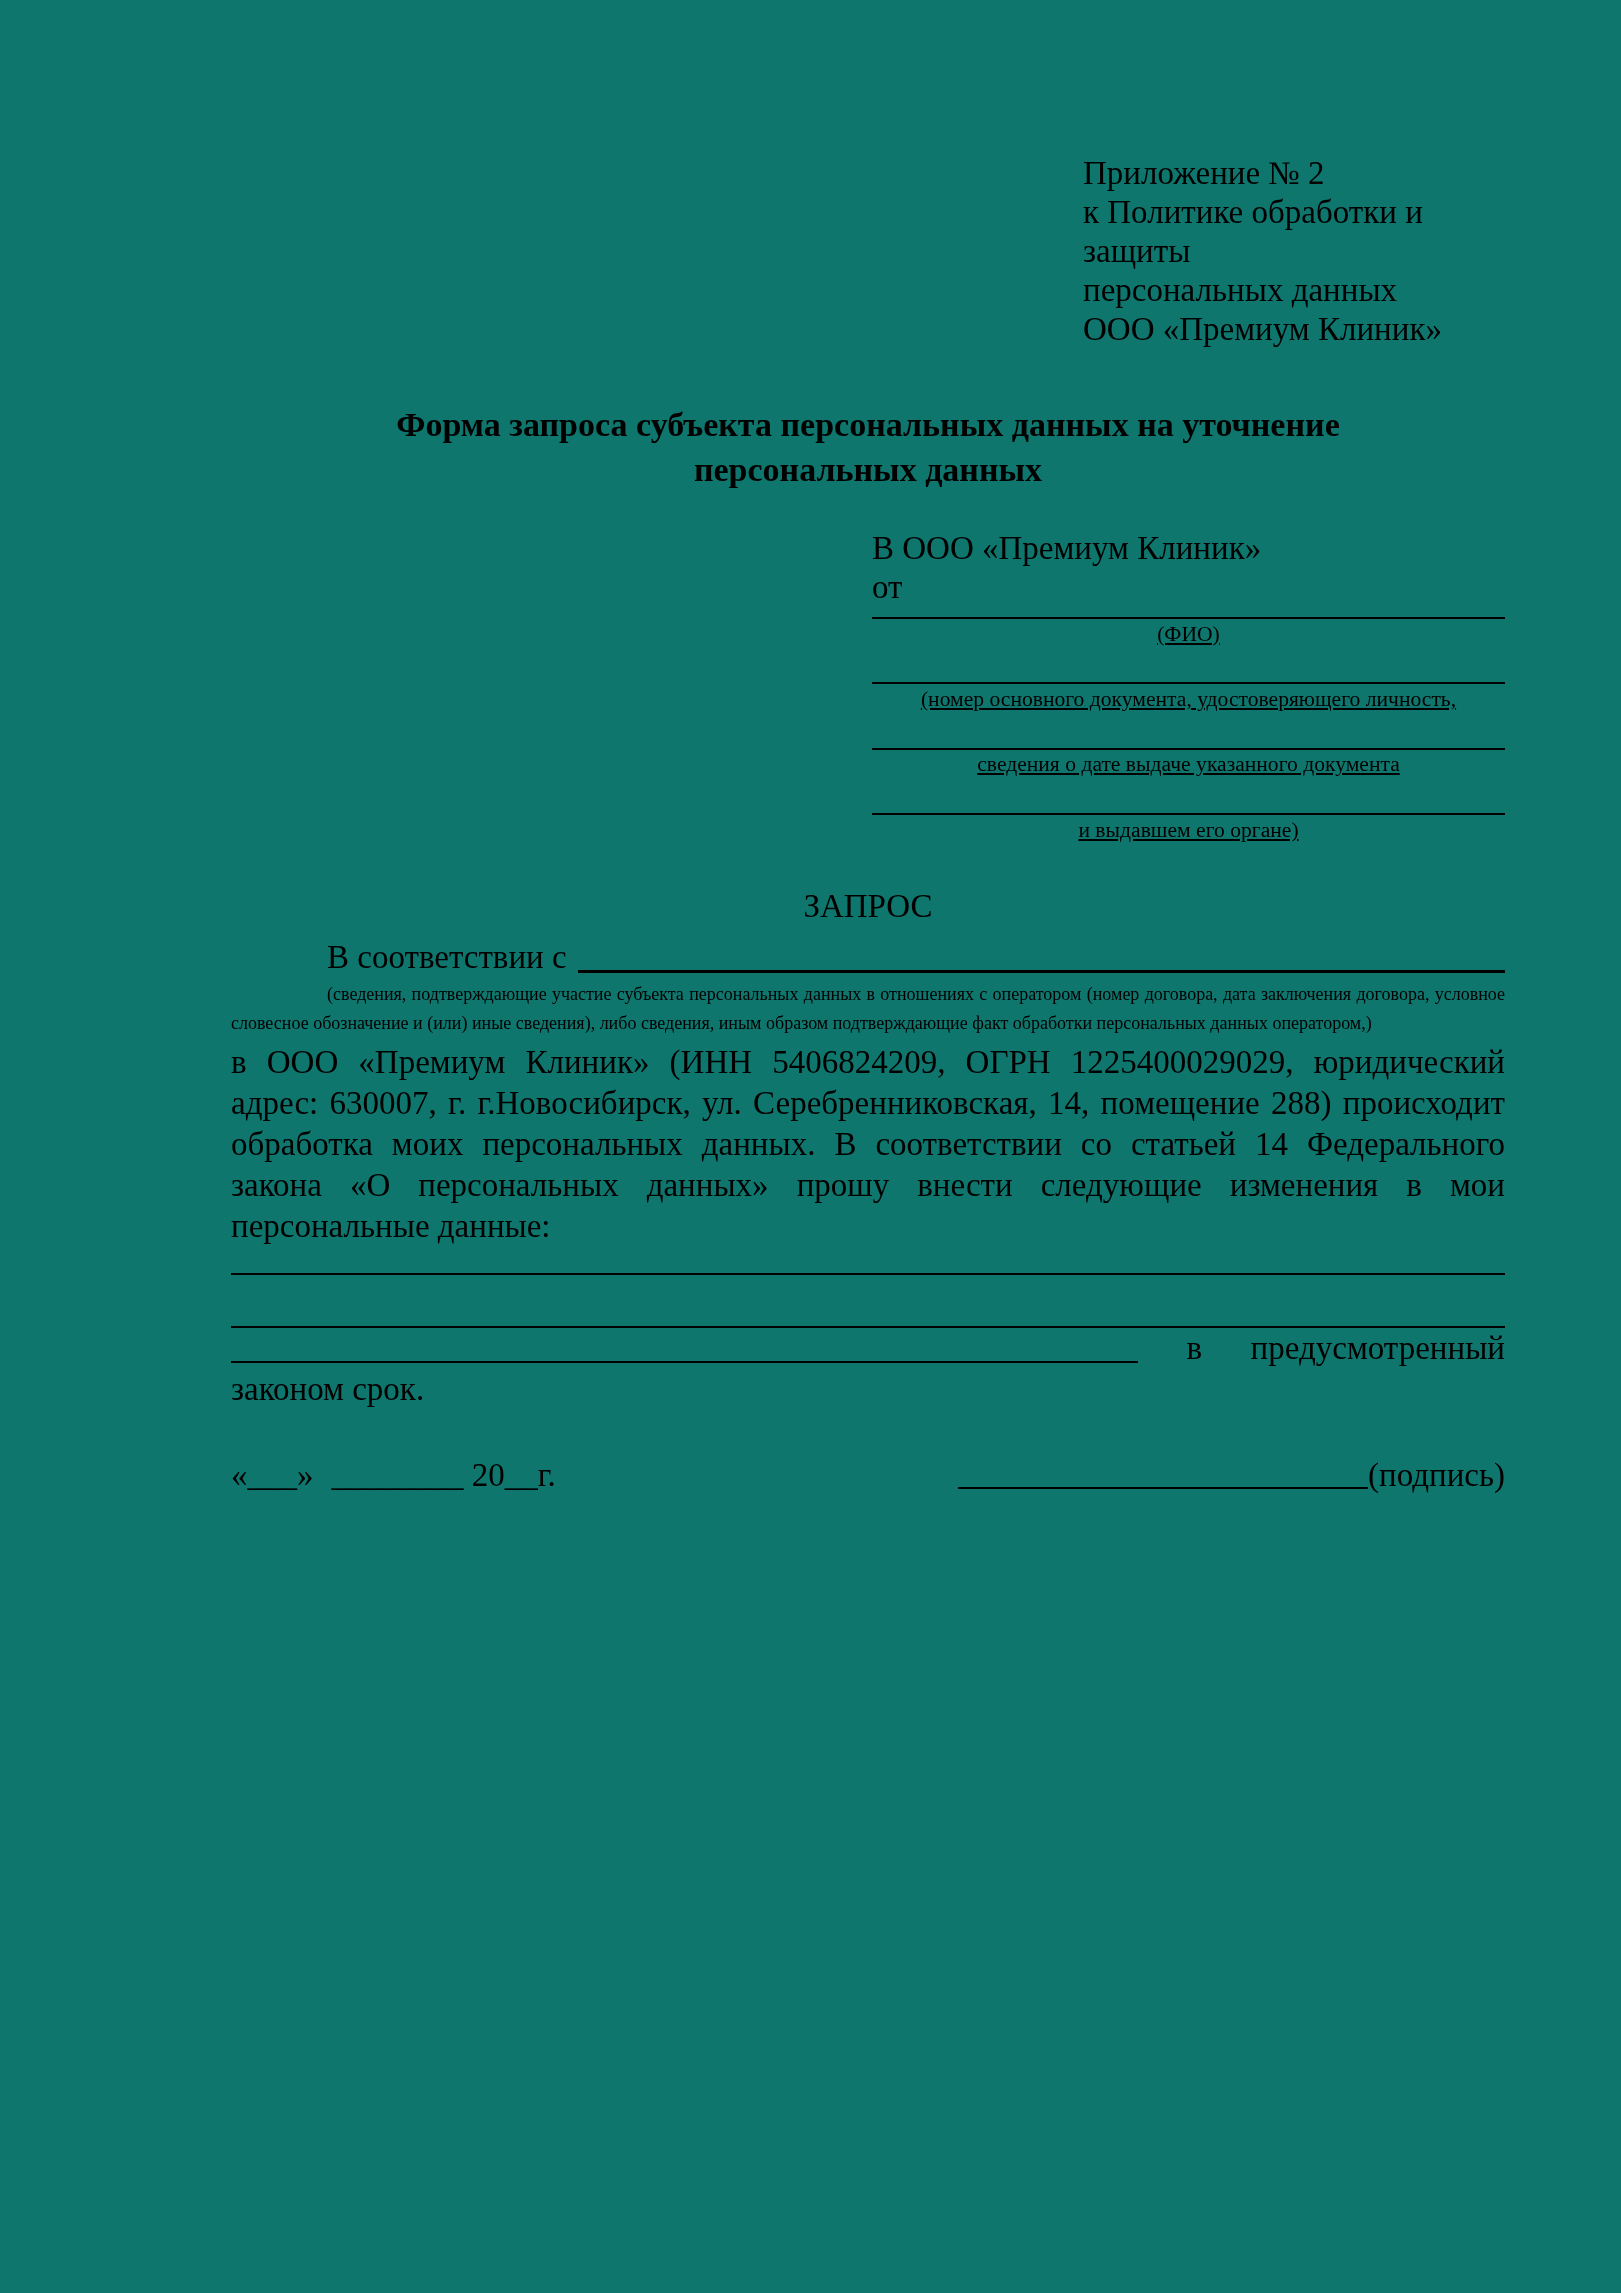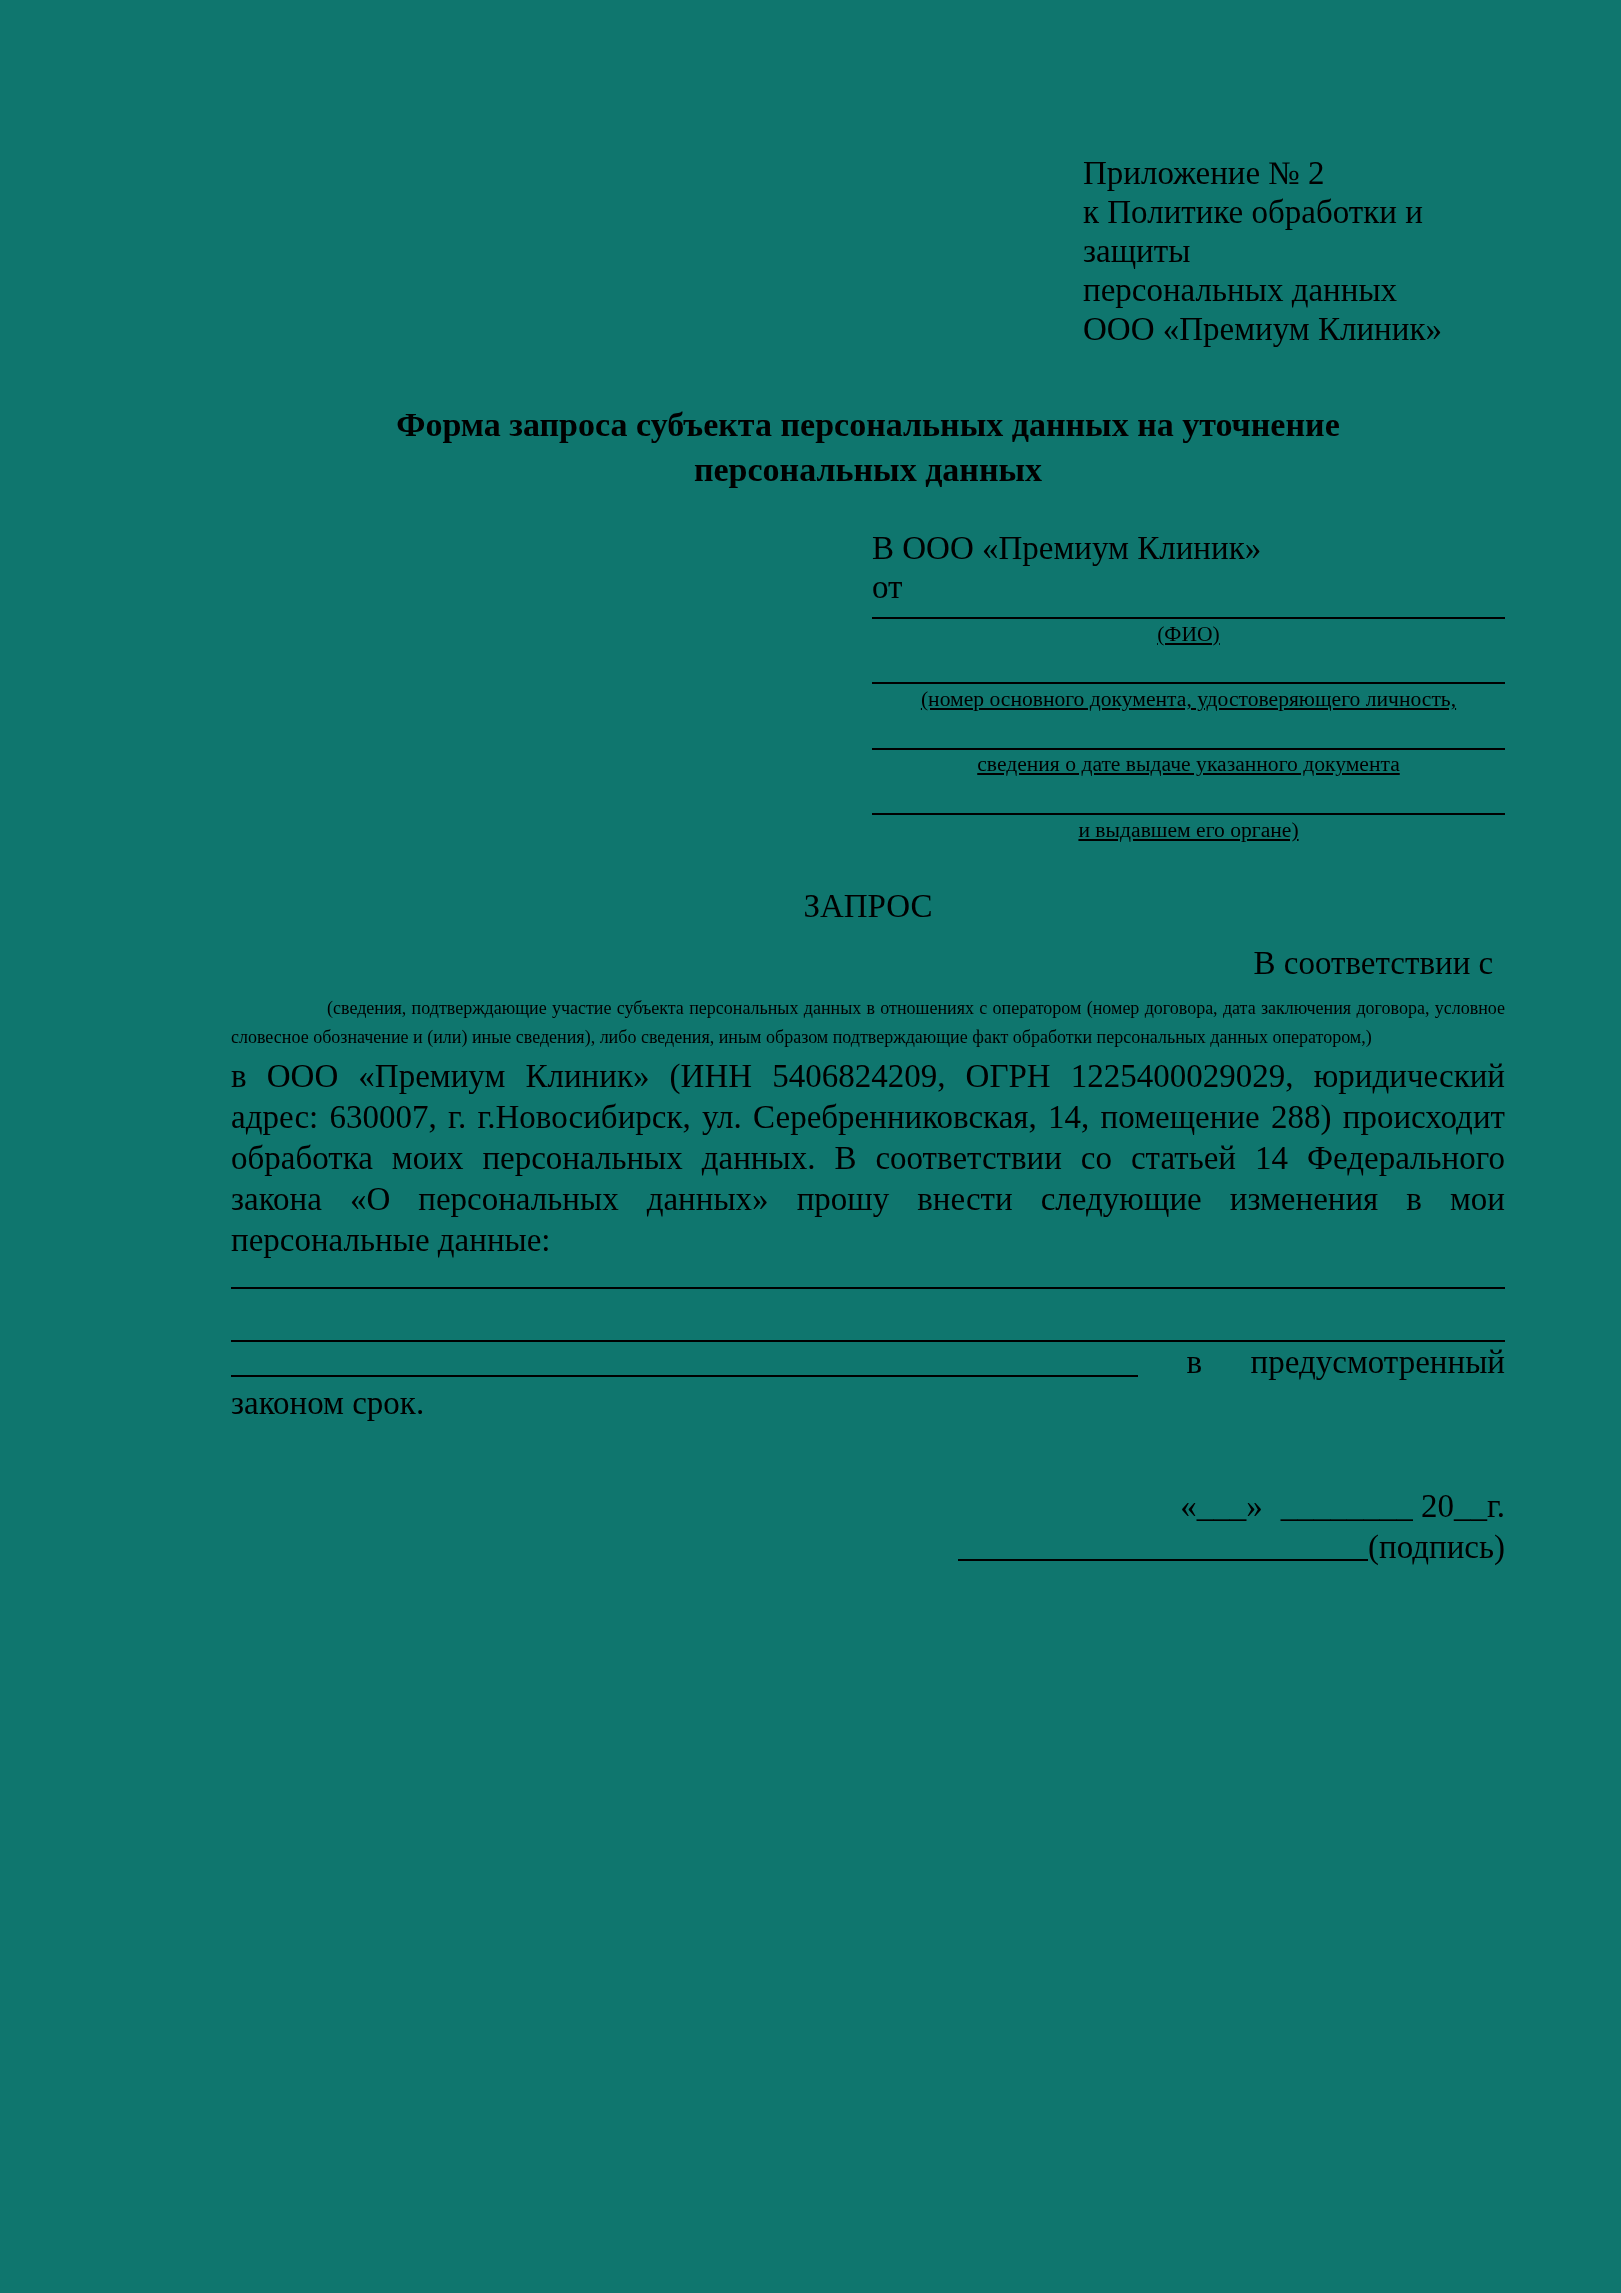--- a/index.html
+++ b/index.html
@@ -24,21 +24,21 @@
   }
 
   .addressee { margin-left:641px; width:633px; margin-top:37px; line-height:39px; }
   .field-line { border-bottom:2.9px solid #000; }
   .field-line.first { height:9.8px; }
   .field-line.tall { height:35px; }
   .field-caption { text-align:center; font-size:21.6px; line-height:25.5px; padding-top:2.9px;text-decoration:underline; }
 
   .request-heading { text-align:center; margin-top:43px; }
 
-  .intro-row { display:flex; align-items:flex-end; margin-top:16px;flex-direction:column; }
+  .intro-row { display:flex; align-items:flex-end; margin-top:10px; }
   .intro-prefix { margin-left:96px; white-space:nowrap; padding-right:11.8px; }
   .intro-fill { flex:1; border-bottom:3.9px solid #000; margin-bottom:4.9px; }
 
   .small-caption {
     font-size:18px; line-height:29px;
     text-align:justify; text-indent:96px;
     margin-top:2px;
   }
 
   .body-paragraph { text-align:justify; margin-top:3.9px; }
@@ -50,22 +50,22 @@
   .reply-line1 {
     margin-top:9.8px;
     text-indent:96px;
     text-align:justify;
     text-align-last:justify;
   }
   .reply-line2 { display:flex; align-items:flex-end; justify-content:space-between; height:41px; }
   .addr-fill { width:907px; border-bottom:2.9px solid #000; margin-bottom:5.9px; }
 
   .footer-row {
-    margin-top:62px;
-    display:flex; align-items:flex-end; justify-content:space-between;flex-direction:column;
+    margin-top:45px;
+    display:flex; align-items:flex-end; justify-content:space-between;
   }
   .date-group { white-space:nowrap; }
   .date-mid { margin-left:9.8px; }
   .sig-group { display:flex; align-items:flex-end; }
   .sig-fill { width:410px; border-bottom:2.9px solid #000; margin-bottom:6.9px; }
 </style>
 </head>
 <body>
 
 <div class="page">

